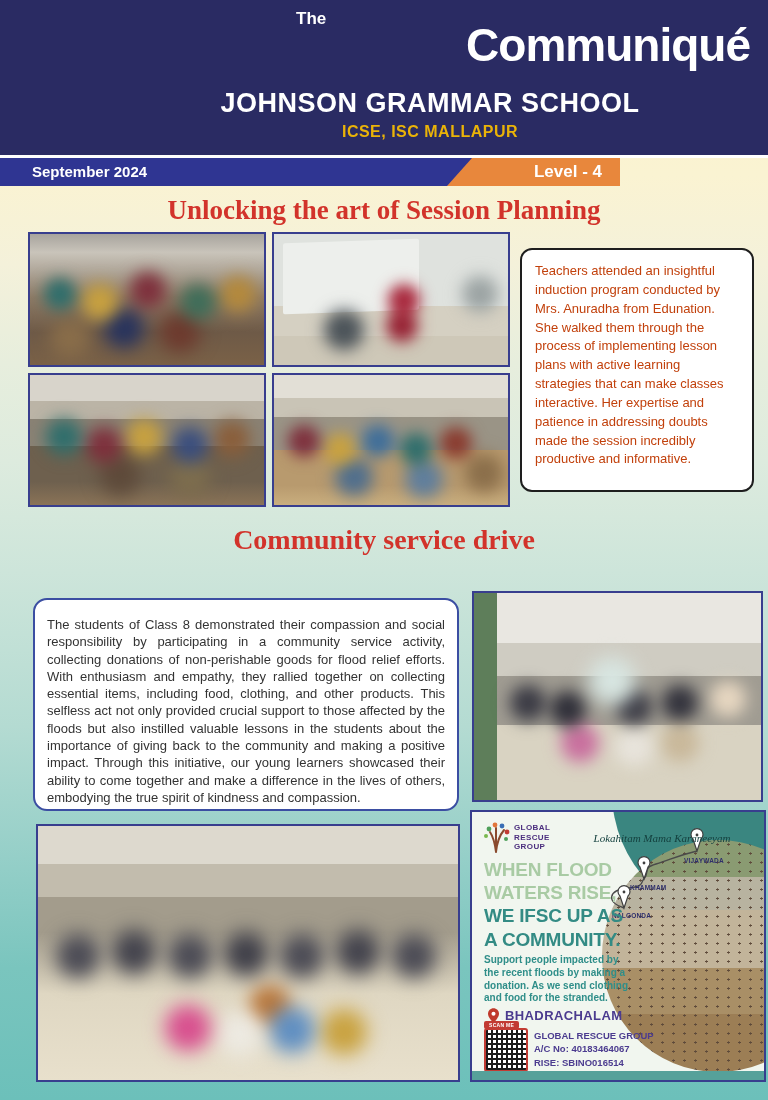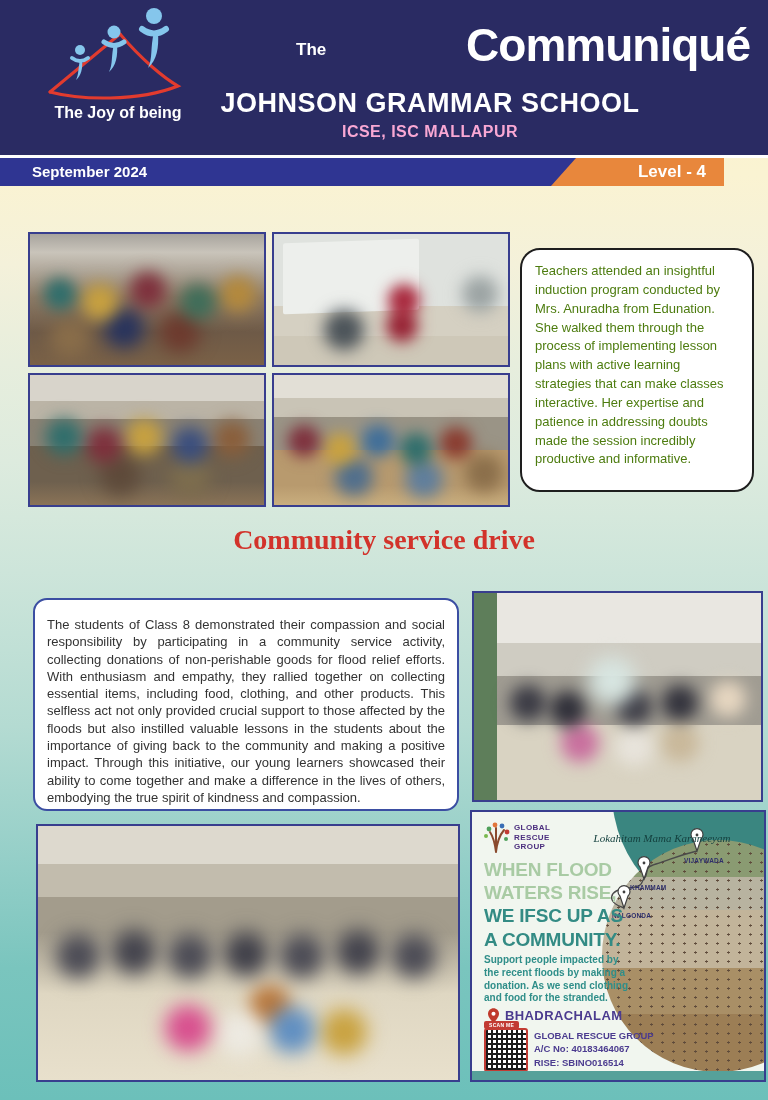--- a/index.html
+++ b/index.html
@@ -10,29 +10,29 @@
       #FBF2CC 0%, #FAF3D2 16%, #F4F1DA 24%, #E7EEDD 33%,
       #DDEBDE 42%, #CDE5DA 52%, #B4DBD2 66%, #95CFC8 78%,
       #7AC5BE 88%, #6CC0BA 100%);
   }
   
   .hdr{position:absolute;left:0;top:0;width:768px;height:155px;background:#2A2B63;}
   .hdr-sep{position:absolute;left:0;top:155px;width:768px;height:3px;background:#FFFFFF;}
   .logo{position:absolute;left:42px;top:6px;width:152px;height:122px;}
   .logo-tag{position:absolute;left:0;top:98px;width:152px;text-align:center;
     color:#FFF;font-weight:bold;font-size:16px;}
-  .m-the{position:absolute;left:296px;top:9px;color:#FFF;font-weight:bold;font-size:17px;margin-top:31px;}
+  .m-the{position:absolute;left:296px;top:9px;color:#FFF;font-weight:bold;font-size:17px;}
   .m-main{position:absolute;left:150px;top:18px;width:600px;text-align:right;
     color:#FFF;font-weight:bold;font-size:46px;letter-spacing:-1px;}
   .m-school{position:absolute;left:100px;top:88px;width:660px;text-align:center;
     color:#FFF;font-weight:bold;font-size:27px;letter-spacing:.5px;}
   .m-sub{position:absolute;left:100px;top:123px;width:660px;text-align:center;
-    color:#f9a8d4;font-weight:bold;font-size:16px;letter-spacing:.5px;}
-  
-  .bar{position:absolute;left:0;top:158px;width:724px;height:28px;background:#2F3592;}
+    color:#eab308;font-weight:bold;font-size:16px;letter-spacing:.5px;}
+  
+  .bar{position:absolute;left:0;top:158px;width:620px;height:28px;background:#2F3592;}
   .bar-date{position:absolute;left:32px;top:0;height:28px;line-height:28px;
     color:#FFF;font-weight:bold;font-size:15px;}
   .badge{position:absolute;right:0;top:0;height:28px;width:173px;background:#E8873C;
     clip-path:polygon(25px 0,100% 0,100% 100%,0 100%);}
   .badge span{position:absolute;right:18px;top:0;height:28px;line-height:28px;
     color:#FFF;font-weight:bold;font-size:17px;margin-left:18px;}
   
   .h-red{position:absolute;width:768px;text-align:center;
     font-family:"Liberation Serif", serif;font-weight:bold;color:#D2332B;}
   .h1{top:195px;font-size:27px;}
@@ -71,22 +71,22 @@
     196px 140px 12px 9px #C9B89A;}
   .p6{left:36px;top:824px;width:424px;height:258px;
     background:linear-gradient(180deg,#DDD9CE 0 15%,#C2BCAD 15% 28%,#A39C8C 28% 42%,#DFD7C2 66%,#E8E0CC 100%);}
   .p6 .blobs{left:0;top:0;box-shadow:30px 120px 16px 12px #4A4A54,86px 116px 16px 12px #42424C,
     142px 120px 16px 12px #4A4A54,198px 118px 16px 12px #3E3E48,254px 120px 16px 12px #4A4A54,
     310px 116px 16px 12px #42424C,366px 120px 16px 12px #4A4A54,
     140px 192px 16px 13px #D84E8E,192px 198px 16px 13px #EDEAE2,244px 194px 16px 13px #5E8EC2,
     296px 196px 16px 13px #C9A23F,222px 170px 14px 11px #B8763A;}
   
   .tbox1{position:absolute;left:520px;top:248px;width:234px;height:244px;box-sizing:border-box;
-    background:#FFF;border:2px solid #1E1E1E;border-radius:20px;padding:12px 13px;
-    font-size:13px;line-height:1.45;color:#4d7c0f;overflow:hidden;}
+    background:#FFF;border:2px solid #1E1E1E;border-radius:12px;padding:12px 13px;
+    font-size:13px;line-height:1.45;color:#c2410c;overflow:hidden;}
   .tbox2{position:absolute;left:33px;top:598px;width:426px;height:213px;box-sizing:border-box;
     background:#FFF;border:2px solid #3B4EA2;border-radius:14px;padding:16px 12px;
     font-size:13px;line-height:1.33;color:#333;text-align:justify;overflow:hidden;}
   
   .flyer{position:absolute;left:470px;top:810px;width:296px;height:272px;box-sizing:border-box;
     border:2px solid #383E8E;background:#F1F6EF;overflow:hidden;}
   .fl-blob{position:absolute;left:140px;top:-150px;width:260px;height:260px;border-radius:50%;
     background:#3A8680;}
   .fl-script{position:absolute;left:92px;top:20px;width:196px;text-align:center;
     font-family:"Liberation Serif", serif;font-style:italic;font-size:11px;color:#14403E;}
@@ -119,52 +119,35 @@
   .fl-route{position:absolute;left:120px;top:14px;}
   .fl-city{position:absolute;font-size:6.5px;font-weight:bold;color:#2F2F6B;letter-spacing:.2px;}
   .c1{left:212px;top:45px;} .c2{left:158px;top:72px;} .c3{left:140px;top:100px;}
 </style>
 </head>
 <body>
 
 <div id="page">
 
   <div class="hdr">
-    <div class="logo">
-      <svg width="152" height="96" viewBox="0 0 152 96">
-        <path d="M8 86 L78 28" stroke="#E23B2E" stroke-width="3" fill="none" stroke-linecap="round"></path>
-        <path d="M78 28 C100 54 122 72 136 80 C96 96 38 94 8 86" stroke="#E23B2E" stroke-width="3" fill="none" stroke-linecap="round"></path>
-        <g fill="#85C6EC" stroke="#85C6EC" stroke-linecap="round">
-          <circle cx="38" cy="44" r="5" stroke="none"></circle>
-          <path d="M30 52 Q38 58 46 52" stroke-width="4" fill="none"></path>
-          <path d="M38 54 C36 62 37 68 34 74 C39 70 41 62 40 54 Z" stroke="none"></path>
-          <circle cx="72" cy="26" r="6.5" stroke="none"></circle>
-          <path d="M62 36 Q72 43 82 36" stroke-width="5" fill="none"></path>
-          <path d="M72 38 C69 50 71 58 67 66 C74 60 76 50 75 38 Z" stroke="none"></path>
-          <circle cx="112" cy="10" r="8" stroke="none"></circle>
-          <path d="M100 23 Q112 32 124 23" stroke-width="6" fill="none"></path>
-          <path d="M112 26 C108 42 111 52 106 62 C115 54 117 42 116 26 Z" stroke="none"></path>
-        </g>
-      </svg>
-      <div class="logo-tag">The Joy of being</div>
-    </div>
     <div class="m-the">The</div>
     <div class="m-main">Communiqué</div>
     <div class="m-school">JOHNSON GRAMMAR SCHOOL</div>
     <div class="m-sub">ICSE, ISC MALLAPUR</div>
   </div>
   <div class="hdr-sep"></div>
 
   <div class="bar">
     <div class="bar-date">September 2024</div>
     <div class="badge">
       <span>Level - 4</span>
     </div>
   </div>
 
+  <div class="h-red h1">Unlocking the art of Session Planning</div>
 
   <div class="photo p1">
       <div class="blobs"></div>
     </div>
   <div class="photo p2">
       <div class="screen"></div>
       <div class="blobs"></div>
     </div>
   <div class="photo p3">
       <div class="blobs"></div>

